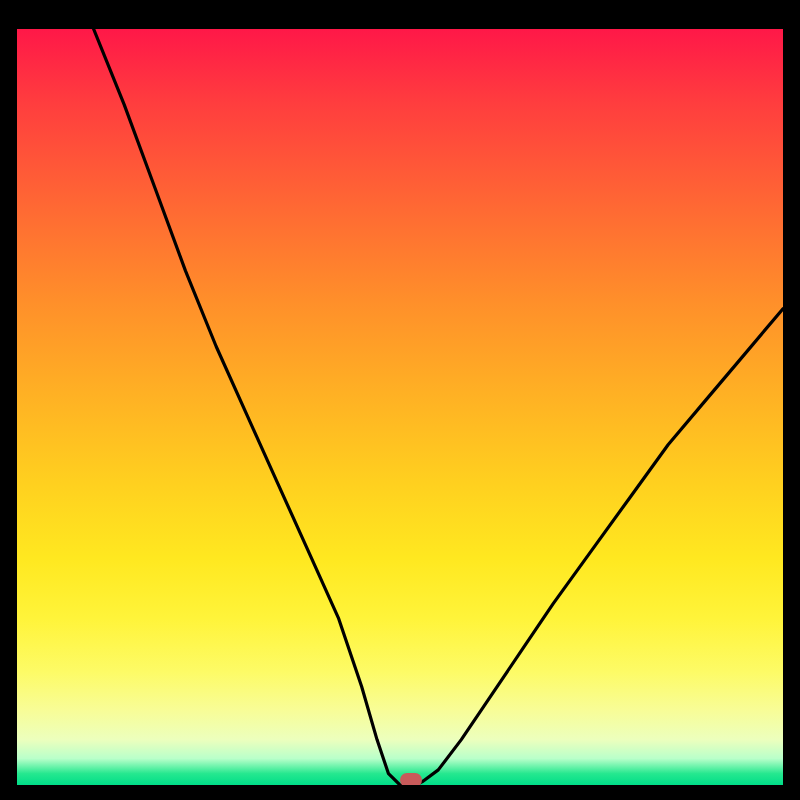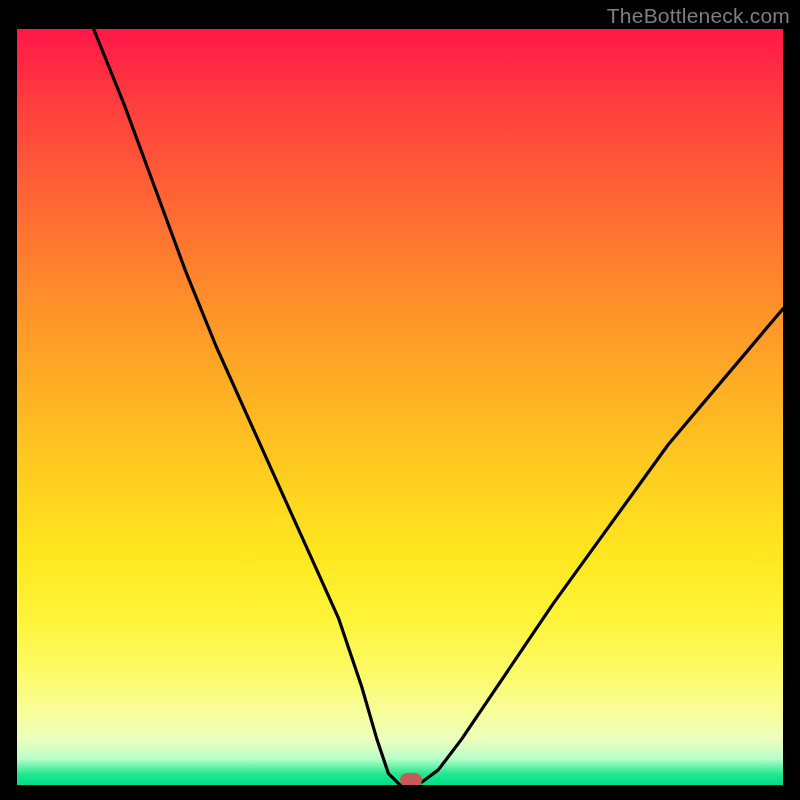--- a/index.html
+++ b/index.html
@@ -68,21 +68,20 @@
     background: #c85a5a;
     z-index: 3;
     transform: translate(-50%, -50%);
   }
 </style>
 </head>
 <body>
 
 <div class="outer">
 
-  <div class="watermark">TheBottleneck.com</div>
 
   <div class="plot">
     <div class="gradient"></div>
 
     <svg class="curve" viewBox="0 0 766 756" preserveAspectRatio="none">
       <path id="curve-path" d="M76.6 0.0 L107.2 75.6 L137.9 158.8 L168.5 241.9 L199.2 317.5 L229.8 385.6 L260.4 453.6 L291.1 521.6 L321.7 589.7 L344.7 657.7 L360.0 710.6 L371.5 744.7 L383.0 756.0 L398.3 756.0 L406.0 752.2 L421.3 740.9 L444.3 710.6 L474.9 665.3 L505.6 619.9 L536.2 574.6 L574.5 521.6 L612.8 468.7 L651.1 415.8 L689.4 370.4 L727.7 325.1 L766.0 279.7" fill="none" stroke="#000" stroke-width="3.2" stroke-linejoin="round" stroke-linecap="round"></path>
     </svg>
 
     <div id="marker" class="marker" style="left: 394.49px; top: 750.708px;"></div>
   </div>

